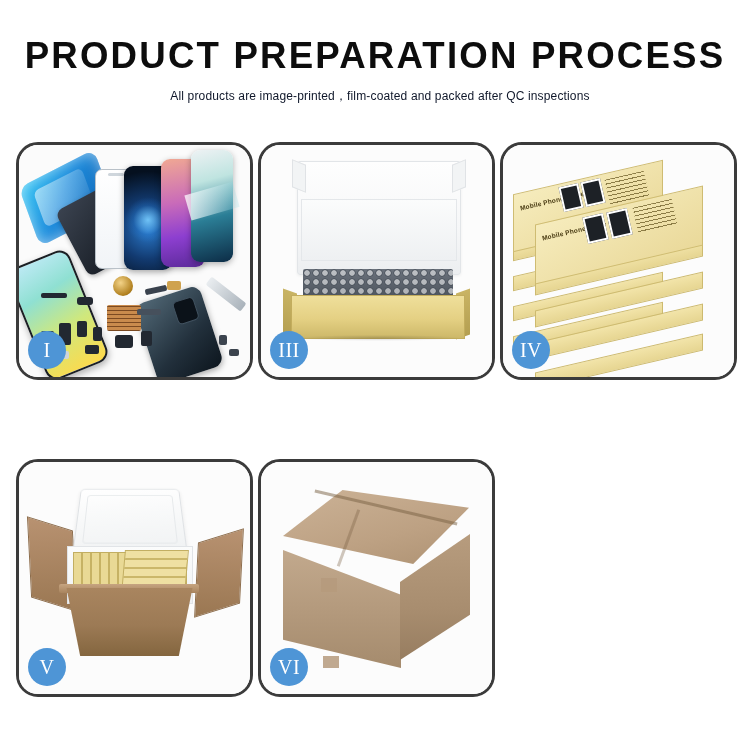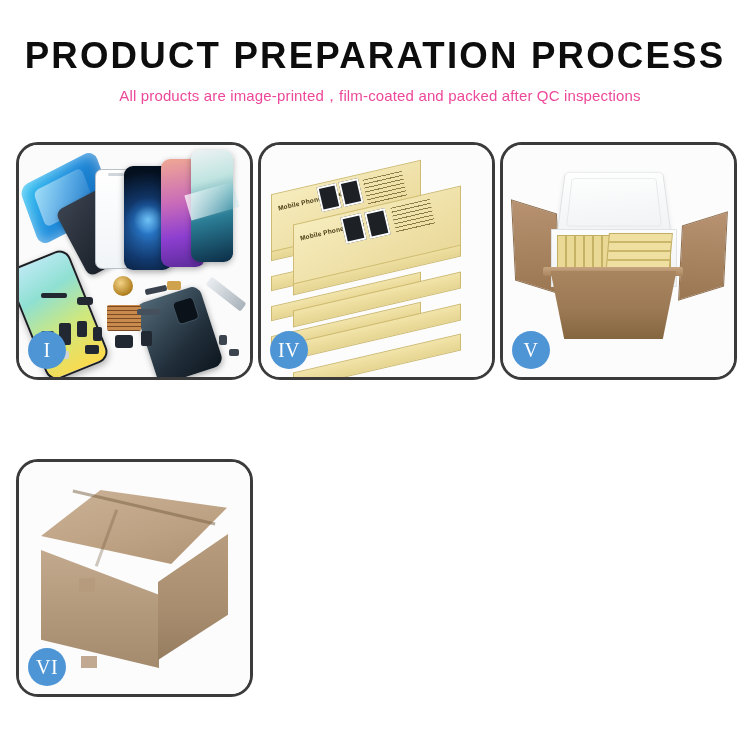--- a/index.html
+++ b/index.html
@@ -29,23 +29,23 @@
     font-size: 37px;
     font-weight: bold;
     letter-spacing: 2.2px;
     color: #0d0d0d;
     line-height: 40px;
     margin: 0;
     transform: scaleX(0.99);
   }
   .page-subtitle {
     font-family: "Liberation Sans", sans-serif;
-    font-size: 15px;
+    font-size: 12px;
     font-weight: normal;
-    color: #ec4899;
+    color: #0f172a;
     line-height: 20px;
     margin: 10px 0 0 10px;
     letter-spacing: 0.15px;
   }
 
   
   .grid {
     position: absolute;
     left: 16px;
     top: 142px;
@@ -528,20 +528,32 @@
       <div class="chip s12"></div>
       <div class="chip s13"></div>
       <div class="chip s14"></div>
       <div class="chip s15"></div>
       <div class="tweezers"></div>
     </div>
     <div class="step-badge">I</div>
   </div>
 
 
+  <div class="panel">
+    <div class="panel-inner p3">
+      <div class="foam-lid"></div>
+      <div class="foam-face"></div>
+      <div class="bubble-layer"></div>
+      <div class="box-left-flap"></div>
+      <div class="box-right-flap"></div>
+      <div class="box-front"></div>
+      <div class="box-shadow"></div>
+    </div>
+    <div class="step-badge">III</div>
+  </div>
 
   <div class="panel">
     <div class="panel-inner p4">
       <div class="stack">
         <div class="kbox rear-s4"></div>
         <div class="kbox rear-s3"></div>
         <div class="kbox rear-s2"></div>
         <div class="kbox rear-s1"></div>
         <div class="kbox-top rear-top"></div>
         <div class="box-label lbl-rear">Mobile Phone Spare Parts</div>

